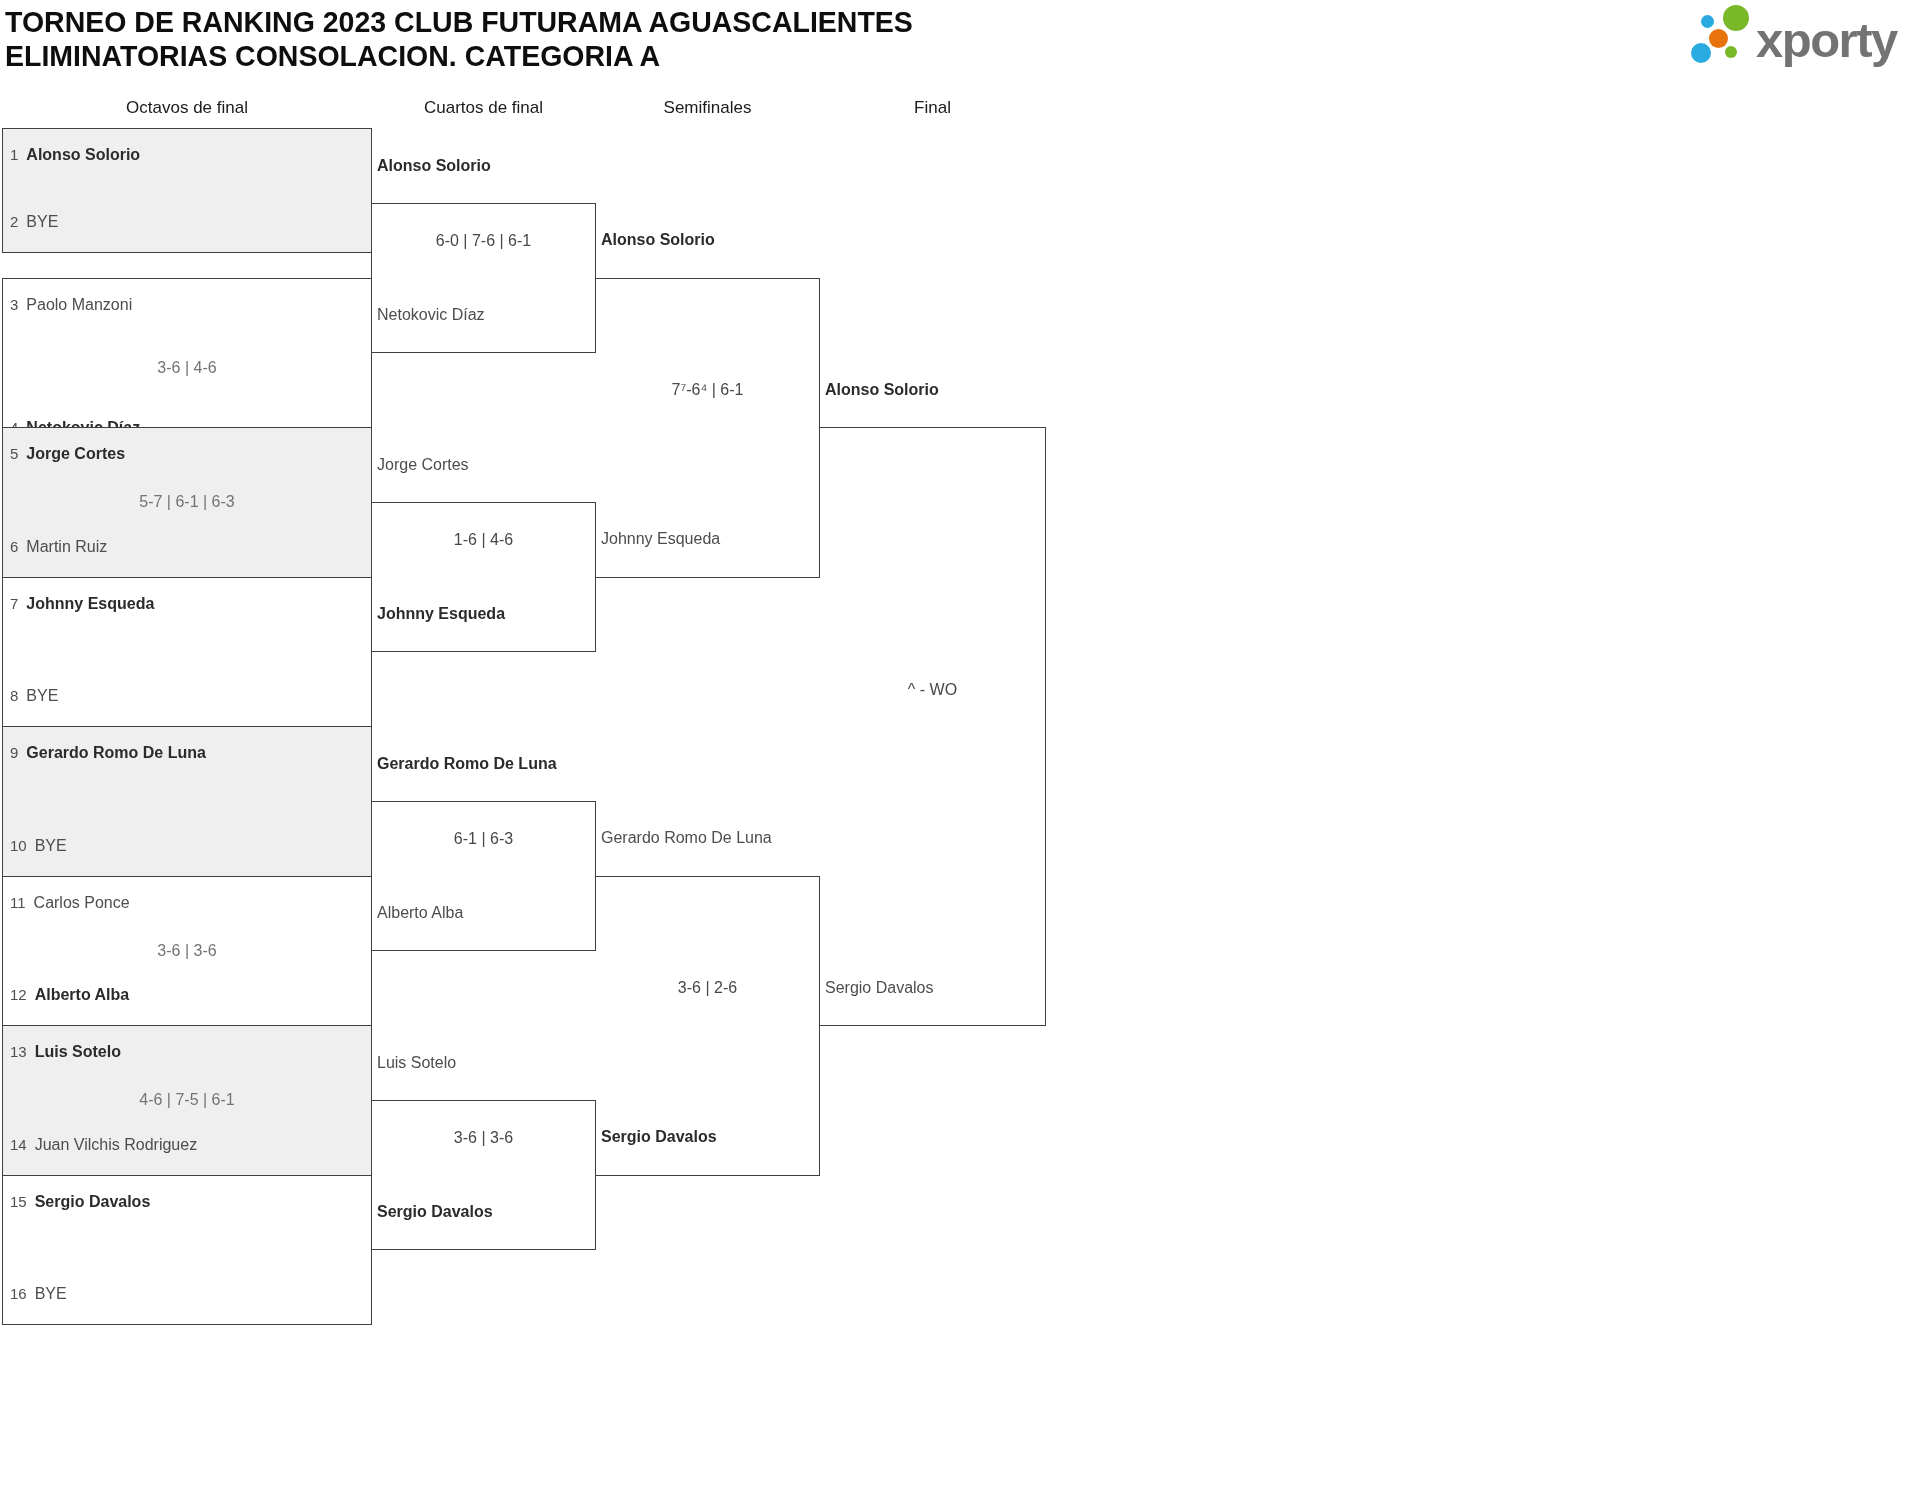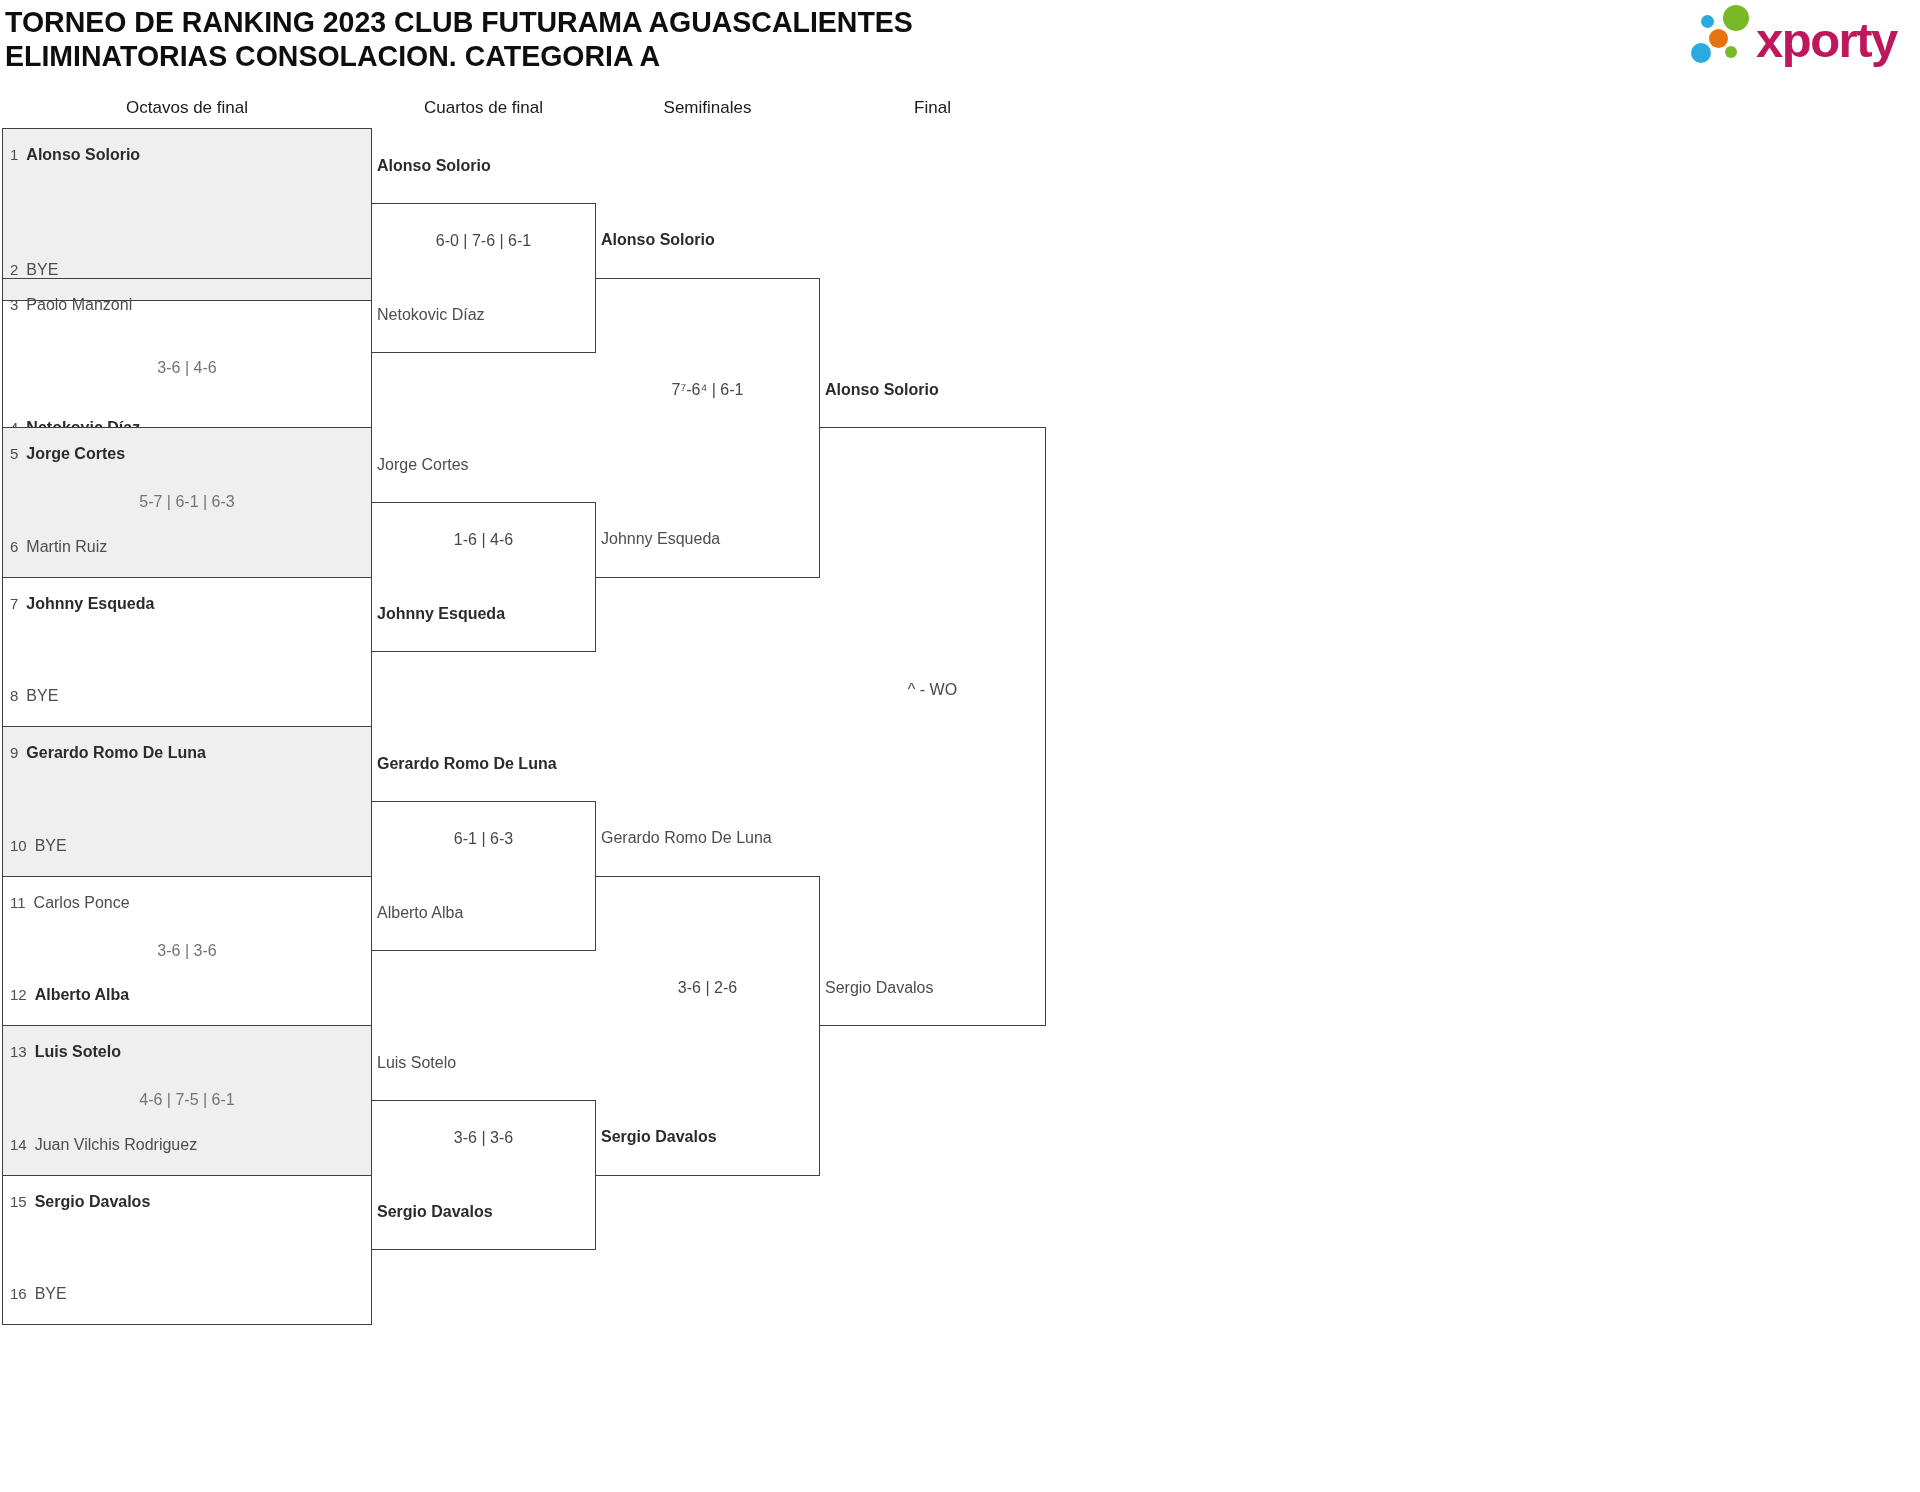--- a/index.html
+++ b/index.html
@@ -48,29 +48,29 @@
   <div>TORNEO DE RANKING 2023 CLUB FUTURAMA AGUASCALIENTES</div>
   <div>ELIMINATORIAS CONSOLACION. CATEGORIA A</div>
 </div>
 
 <div class="logo">
   <div class="dot" style="left: 12.5px; top: 11.5px; width: 13px; height: 13px; background-color: rgb(41, 171, 226);"></div>
   <div class="dot" style="left: 35px; top: 2px; width: 26px; height: 26px; background-color: rgb(121, 185, 40);"></div>
   <div class="dot" style="left: 20.5px; top: 25.5px; width: 19px; height: 19px; background-color: rgb(232, 115, 13);"></div>
   <div class="dot" style="left: 3px; top: 40px; width: 20px; height: 20px; background-color: rgb(41, 171, 226);"></div>
   <div class="dot" style="left: 37px; top: 43px; width: 12px; height: 12px; background-color: rgb(121, 185, 40);"></div>
-  <div class="logo-text" style="color: #be185d;">xporty</div>
+  <div class="logo-text" style="color: #737373;">xporty</div>
 </div>
 
 <div class="colhead" style="left:2px;width:370px">Octavos de final</div>
 <div class="colhead" style="left:371px;width:225px">Cuartos de final</div>
 <div class="colhead" style="left:595px;width:225px">Semifinales</div>
 <div class="colhead" style="left:819px;width:227px">Final</div>
 
-<div class="box shade" style="left:2px;top:128px;width:370px;height:173px">
+<div class="box shade" style="left:2px;top:128px;width:370px;height:125px">
   <div class="entry p1"><span class="seed">1</span><span class="pname bold">Alonso Solorio</span></div>
   <div class="mscore"></div>
   <div class="entry p2"><span class="seed">2</span><span class="pname">BYE</span></div>
 </div>
 <div class="box" style="left:2px;top:277.5px;width:370px;height:181px">
   <div class="entry p1"><span class="seed">3</span><span class="pname">Paolo Manzoni</span></div>
   <div class="mscore">3-6 | 4-6</div>
   <div class="entry p2"><span class="seed">4</span><span class="pname bold">Netokovic Díaz</span></div>
 </div>
 <div class="box shade" style="left:2px;top:427px;width:370px;height:150.5px">

